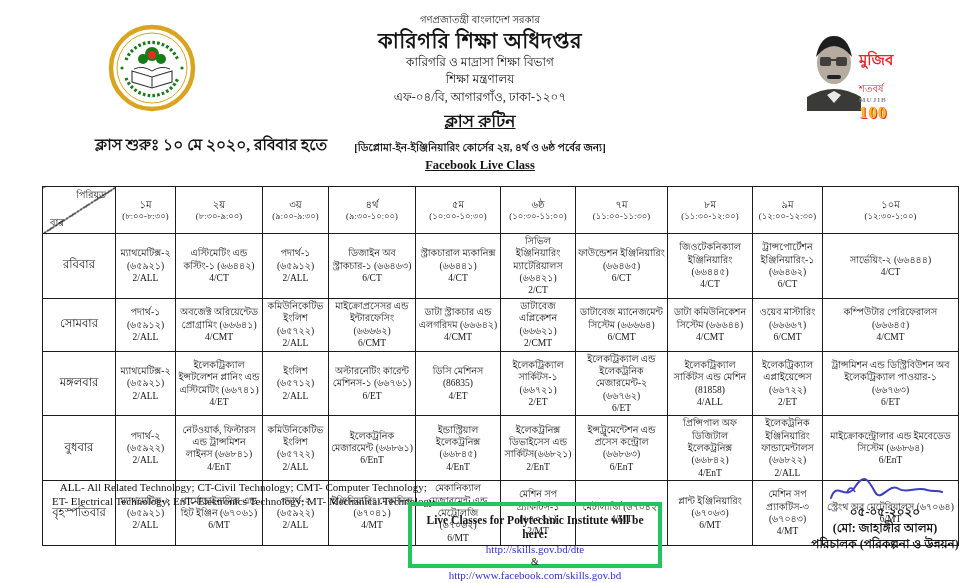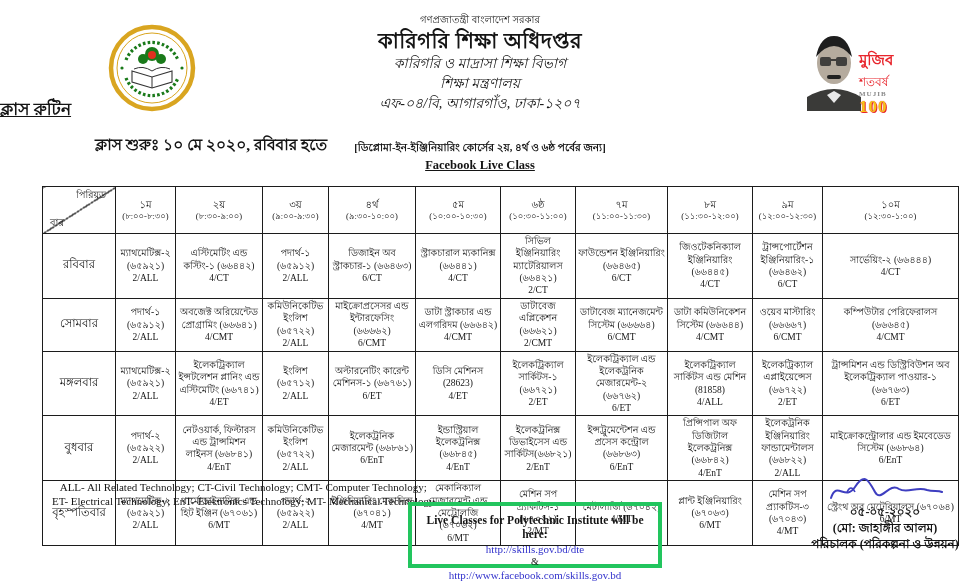--- a/index.html
+++ b/index.html
@@ -6,42 +6,42 @@
   html,body { background:#d8d8d8; }
   .page {
     position:relative; width:960px; height:583px; background:#ffffff;
     font-family:"Liberation Serif", serif; color:#141414; overflow:hidden;
   }
 
   
   .gov-header { position:absolute; top:13px; left:0; right:0; text-align:center; }
   .gov-line   { font-size:10px; line-height:1.45; }
   .dept-line  { font-size:21px; font-weight:bold; line-height:1.25; letter-spacing:.5px; }
-  .addr-line  { font-size:14px; line-height:1.45;font-style:italic; }
+  .addr-line  { font-size:12px; line-height:1.45; }
 
   .dte-logo   { position:absolute; left:108px; top:24px; width:88px; height:88px; }
   .seal-ring  { fill:#fff; stroke:var(--seal-gold,#d9a520); stroke-width:4.5; }
   .seal-ring2 { fill:none; stroke:var(--seal-gold,#d9a520); stroke-width:1; }
   .seal-arc   { fill:none; stroke:var(--seal-green,#1a7a1a); stroke-width:3.2; stroke-dasharray:2.6 2.2; }
   .seal-leaf  { fill:var(--seal-green,#1a7a1a); }
   .seal-red   { fill:var(--seal-red,#e03020); }
   .seal-book  { fill:#fff; stroke:#333; stroke-width:1.1; }
   .seal-line  { fill:none; stroke:#333; stroke-width:1; }
 
   .mujib-logo { position:absolute; left:803px; top:25px; width:115px; height:88px; }
   .mujib-face { position:absolute; left:0; top:0; }
   .mujib-text { position:absolute; left:56px; top:28px; width:60px; text-align:left; line-height:1; }
   .mujib-bn   { font-size:15px; font-weight:bold; color:var(--mujib-red,#e8262d); }
-  .mujib-sub  { font-size:12px; color:var(--mujib-red,#e8262d); margin-top:8px; }
+  .mujib-sub  { font-size:10px; color:var(--mujib-red,#e8262d); margin-top:16px; }
   .mujib-en   { font-size:7px; font-weight:bold; color:#8a8a8a; margin-top:3px; letter-spacing:1px; }
   .mujib-num  { display:block; font-size:17px; font-weight:bold; color:var(--mujib-yellow,#f5c518);
                 text-shadow:0 0 1px var(--mujib-red,#e8262d), 1px 1px 0 var(--mujib-red,#e8262d); }
 
   
-  .main-title  { position:absolute; top:96px; left:0; right:0; text-align:left;
+  .main-title  { position:absolute; top:108px; left:0; right:0; text-align:center;
                  font-size:17px; font-weight:bold; }
   .main-title span { text-decoration:underline; }
   .start-note  { position:absolute; top:133px; left:95px; font-size:15.5px; font-weight:bold; }
   .course-note { position:absolute; top:140px; left:0; right:0; text-align:center;
                  font-size:10.5px; font-weight:bold; }
   .platform    { position:absolute; top:158px; left:0; right:0; text-align:center;
                  font-size:12.5px; font-weight:bold; }
   .platform span { text-decoration:underline; }
 
   
@@ -290,21 +290,21 @@
           </td>
           <td>
             <div class="subj">ইংলিশ (৬৫৭১২)</div>
             <div class="grp">2/ALL</div>
           </td>
           <td>
             <div class="subj">অল্টারনেটিং কারেন্ট মেশিনস-১ (৬৬৭৬১)</div>
             <div class="grp">6/ET</div>
           </td>
           <td>
-            <div class="subj">ডিসি মেশিনস (28623)</div>
+            <div class="subj">ডিসি মেশিনস (86835)</div>
             <div class="grp">4/ET</div>
           </td>
           <td>
             <div class="subj">ইলেকট্রিক্যাল সার্কিটস-১ (৬৬৭২১)</div>
             <div class="grp">2/ET</div>
           </td>
           <td>
             <div class="subj">ইলেকট্রিক্যাল এন্ড ইলেকট্রনিক মেজারমেন্ট-২ (৬৬৭৬২)</div>
             <div class="grp">6/ET</div>
           </td>

